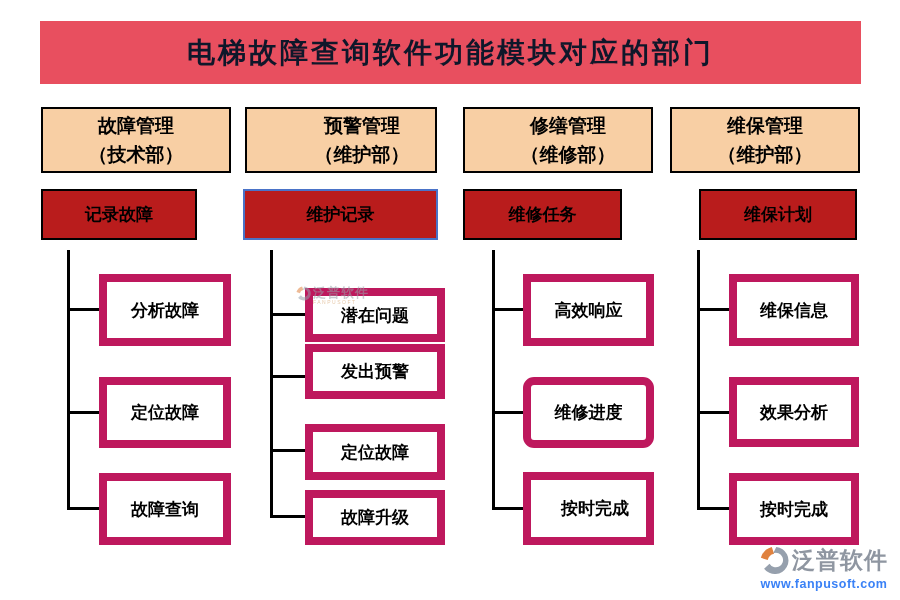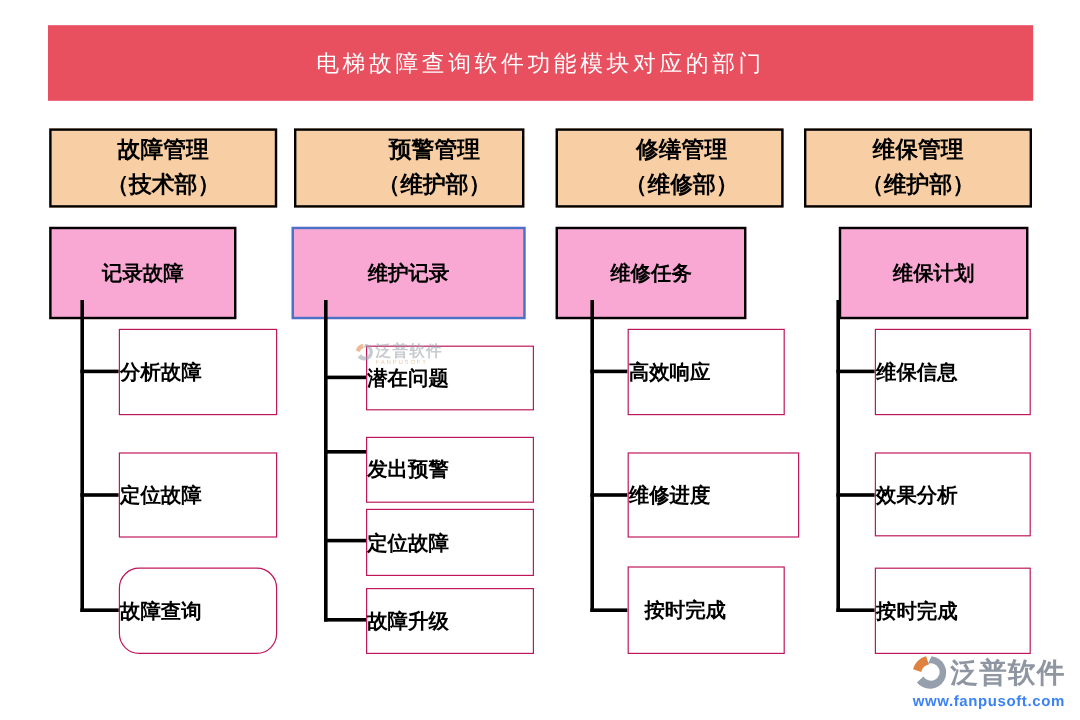--- a/index.html
+++ b/index.html
@@ -5,38 +5,38 @@
   html,body{margin:0;padding:0;background:#ffffff;}
   .stage{
     position:relative;width:900px;height:600px;background:#ffffff;overflow:hidden;
     font-family:"Liberation Serif","DejaVu Serif",serif;color:#000;
   }
   .banner{
     position:absolute;left:40px;top:21px;width:821px;height:63px;
     background:#e84f5f;display:flex;align-items:center;justify-content:center;
   }
   .banner span{
-    color:#ffffff;font-size:19px;font-weight:normal;letter-spacing:3px;
+    color:#0f172a;font-size:28px;font-weight:bold;letter-spacing:3px;
   }
   .hdr{
     position:absolute;top:107px;height:66px;box-sizing:border-box;
     background:#f8cfa4;border:2px solid #000;
     display:flex;flex-direction:column;align-items:center;justify-content:center;
     font-size:19px;font-weight:bold;line-height:1.55;text-align:center;
   }
   .mod{
-    position:absolute;top:189px;height:77px;box-sizing:border-box;
-    background:#f9a8d4;border:2px solid #000;
+    position:absolute;top:189px;height:51px;box-sizing:border-box;
+    background:#b91c1c;border:2px solid #000;
     display:flex;align-items:center;justify-content:center;
     font-size:17px;font-weight:bold;
   }
   .mod.selected{border:2px solid #4a73c8;}
   .child{
-    position:absolute;box-sizing:border-box;background:#ffffff;border:1px solid #be185d;
-    display:flex;align-items:center;
+    position:absolute;box-sizing:border-box;background:#ffffff;border:8px solid #be185d;
+    display:flex;align-items:center;justify-content:center;
     font-size:17px;font-weight:bold;
   }
   .vline,.hline{position:absolute;background:#000;}
   .vline{width:3px;}
   .hline{height:3px;}
   .watermark{
     position:absolute;left:296px;top:286px;z-index:5;opacity:0.55;
     display:flex;align-items:flex-start;gap:2px;
     font-family:"Liberation Sans","DejaVu Sans",sans-serif;
   }
@@ -71,40 +71,40 @@
   <div class="vline" style="left:67px;top:250px;height:260px;"></div>
   <div class="hline" style="left:67px;top:308px;width:32px;"></div>
   <div class="hline" style="left:67px;top:411px;width:32px;"></div>
   <div class="hline" style="left:67px;top:507px;width:32px;"></div>
   <div class="child" style="left:99px;top:274px;width:132px;height:72px;">
     <span>分析故障</span>
   </div>
   <div class="child" style="left:99px;top:377px;width:132px;height:71px;">
     <span>定位故障</span>
   </div>
-  <div class="child" style="left:99px;top:473px;width:132px;height:72px;border-radius:17px;">
+  <div class="child" style="left:99px;top:473px;width:132px;height:72px;">
     <span>故障查询</span>
   </div>
 
   <div class="hdr" style="left:245px;width:192px;padding-left:42px;">
     <div>预警管理</div>
     <div>（维护部）</div>
   </div>
   <div class="mod selected" style="left:243px;width:195px;">
     <span>维护记录</span>
   </div>
   <div class="vline" style="left:270px;top:250px;height:268px;"></div>
   <div class="hline" style="left:270px;top:313px;width:35px;"></div>
   <div class="hline" style="left:270px;top:375px;width:35px;"></div>
   <div class="hline" style="left:270px;top:449px;width:35px;"></div>
   <div class="hline" style="left:270px;top:515px;width:35px;"></div>
   <div class="child" style="left:305px;top:288px;width:140px;height:54px;">
     <span>潜在问题</span>
   </div>
-  <div class="child" style="left:305px;top:364px;width:140px;height:55px;">
+  <div class="child" style="left:305px;top:344px;width:140px;height:55px;">
     <span>发出预警</span>
   </div>
   <div class="child" style="left:305px;top:424px;width:140px;height:56px;">
     <span>定位故障</span>
   </div>
   <div class="child" style="left:305px;top:490px;width:140px;height:55px;">
     <span>故障升级</span>
   </div>
 
   <div class="hdr" style="left:463px;width:190px;padding-left:20px;">
@@ -114,21 +114,21 @@
   <div class="mod" style="left:463px;width:159px;">
     <span>维修任务</span>
   </div>
   <div class="vline" style="left:492px;top:250px;height:260px;"></div>
   <div class="hline" style="left:492px;top:308px;width:31px;"></div>
   <div class="hline" style="left:492px;top:411px;width:31px;"></div>
   <div class="hline" style="left:492px;top:507px;width:31px;"></div>
   <div class="child" style="left:523px;top:274px;width:131px;height:72px;">
     <span>高效响应</span>
   </div>
-  <div class="child" style="left:523px;top:377px;width:143px;height:71px;">
+  <div class="child" style="left:523px;top:377px;width:131px;height:71px;border-radius:11px;">
     <span>维修进度</span>
   </div>
   <div class="child" style="left:523px;top:472px;width:131px;height:73px;padding-left:13px;">
     <span>按时完成</span>
   </div>
 
   <div class="hdr" style="left:670px;width:190px;">
     <div>维保管理</div>
     <div>（维护部）</div>
   </div>

